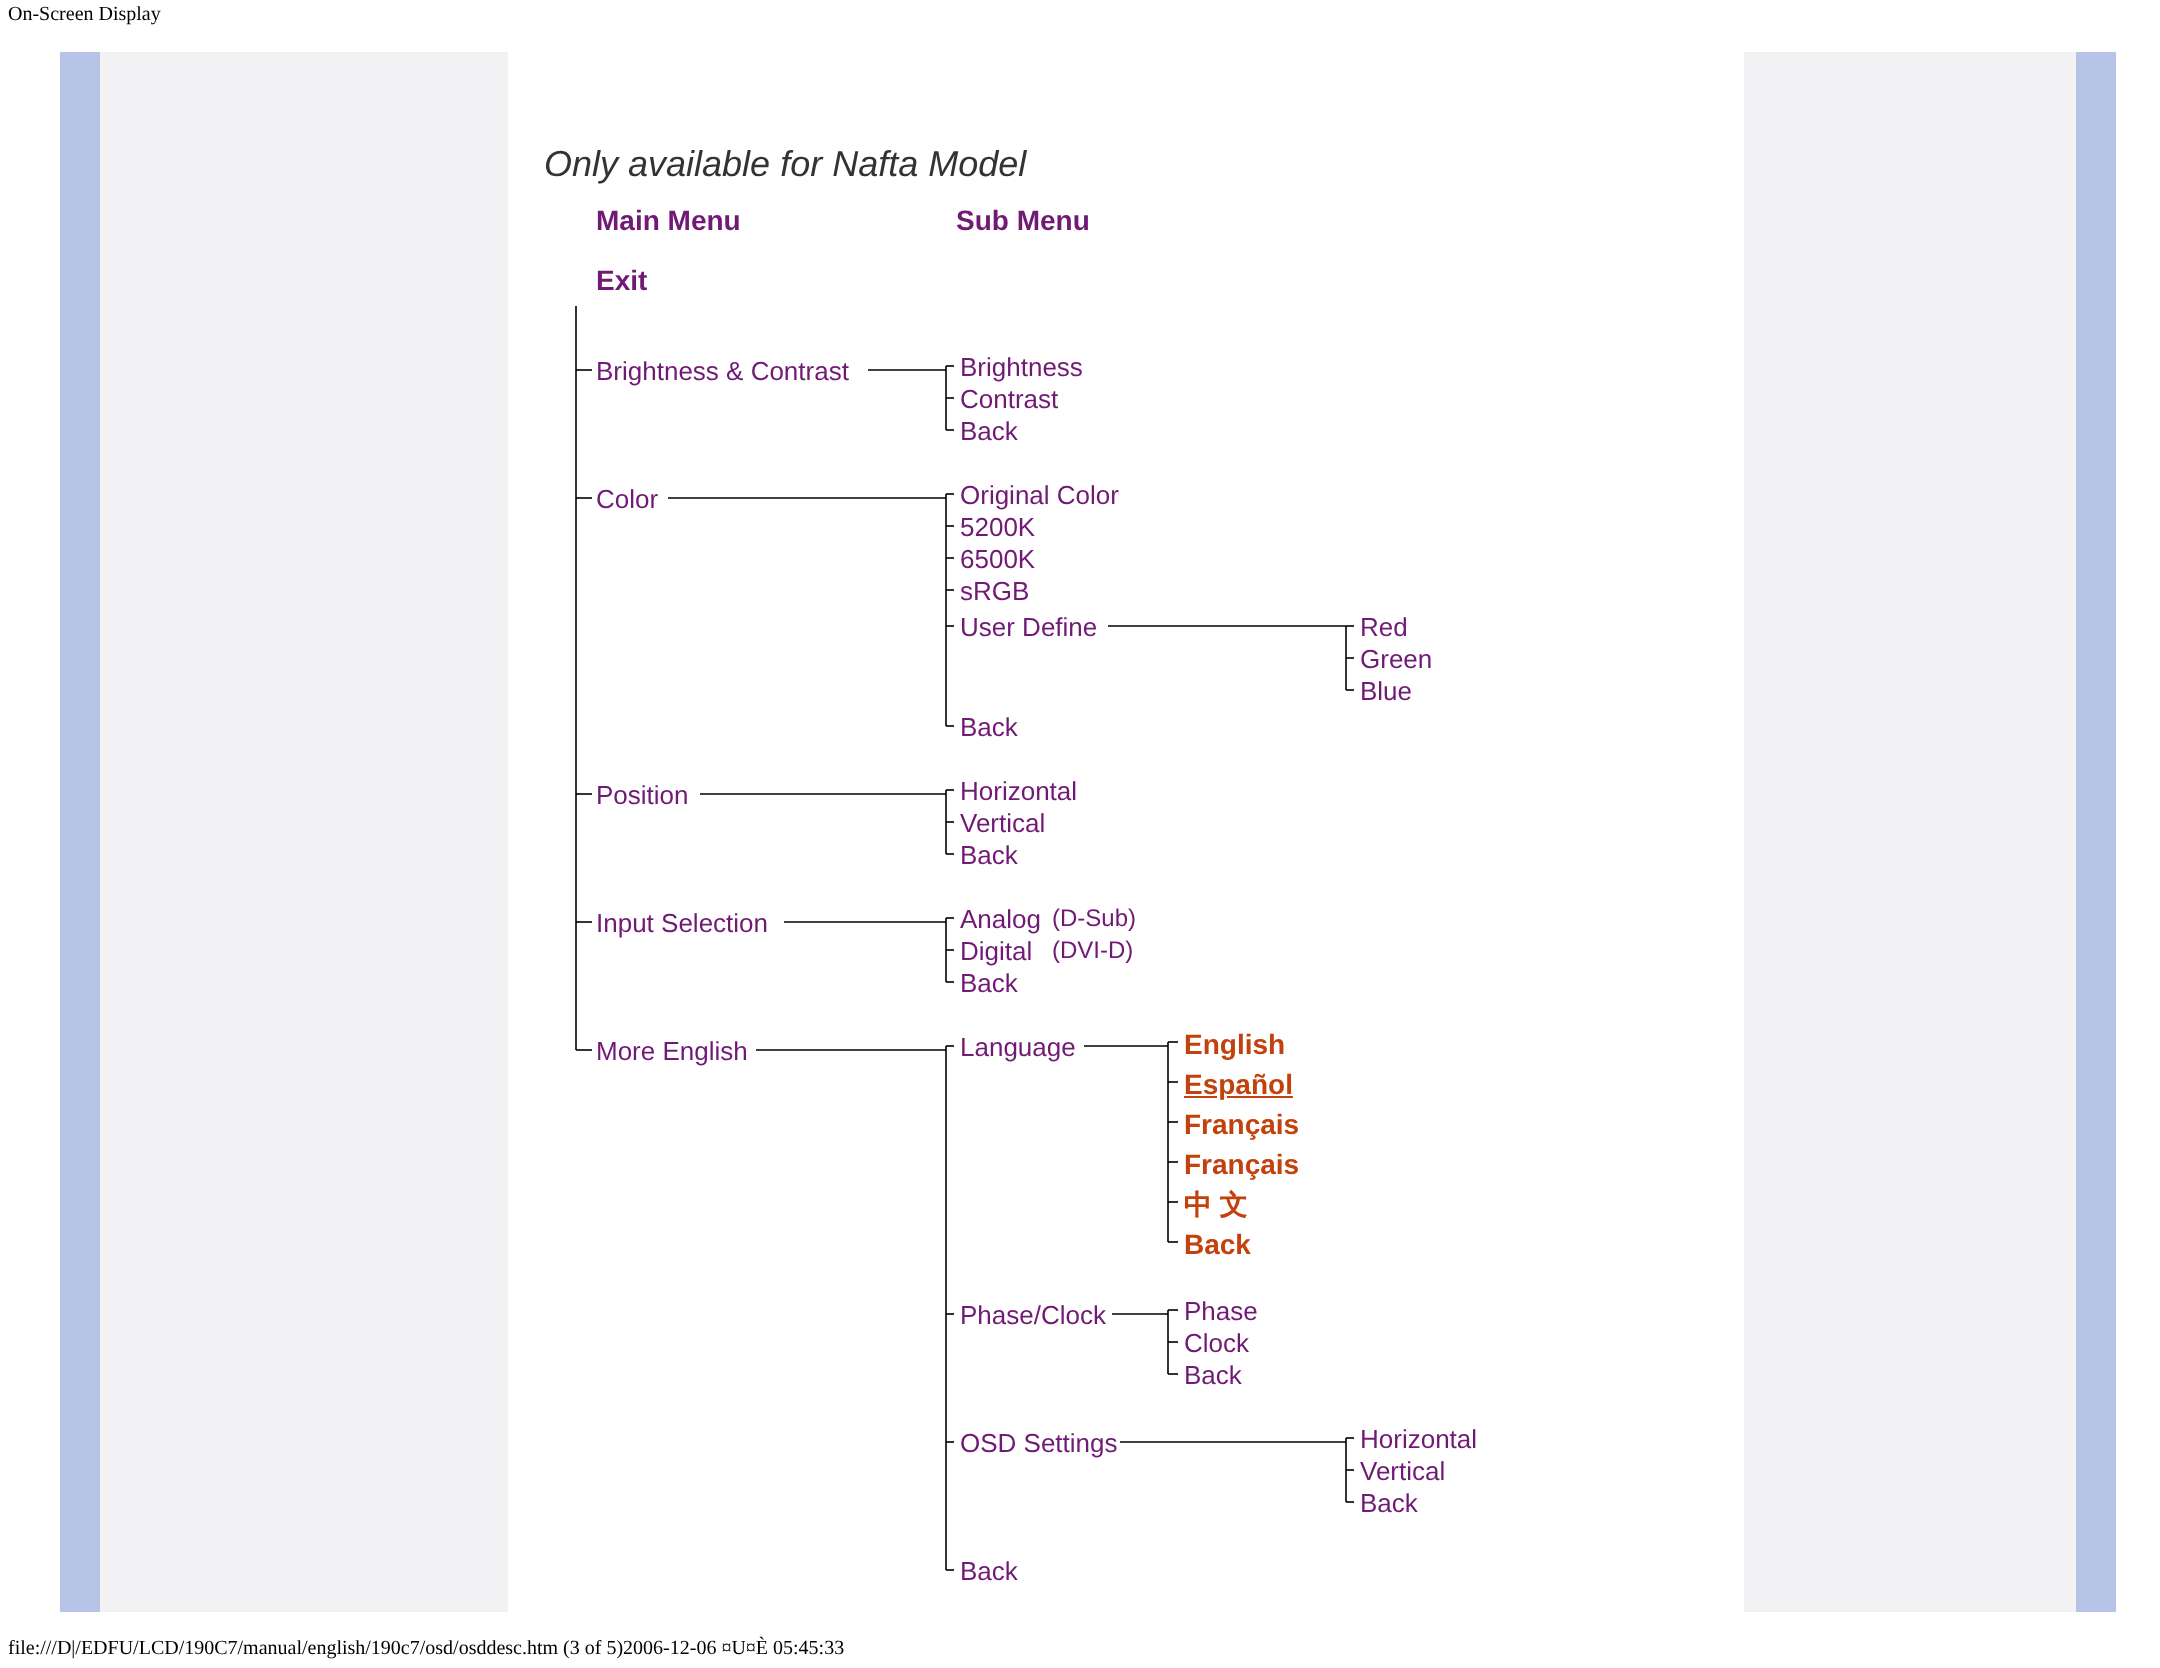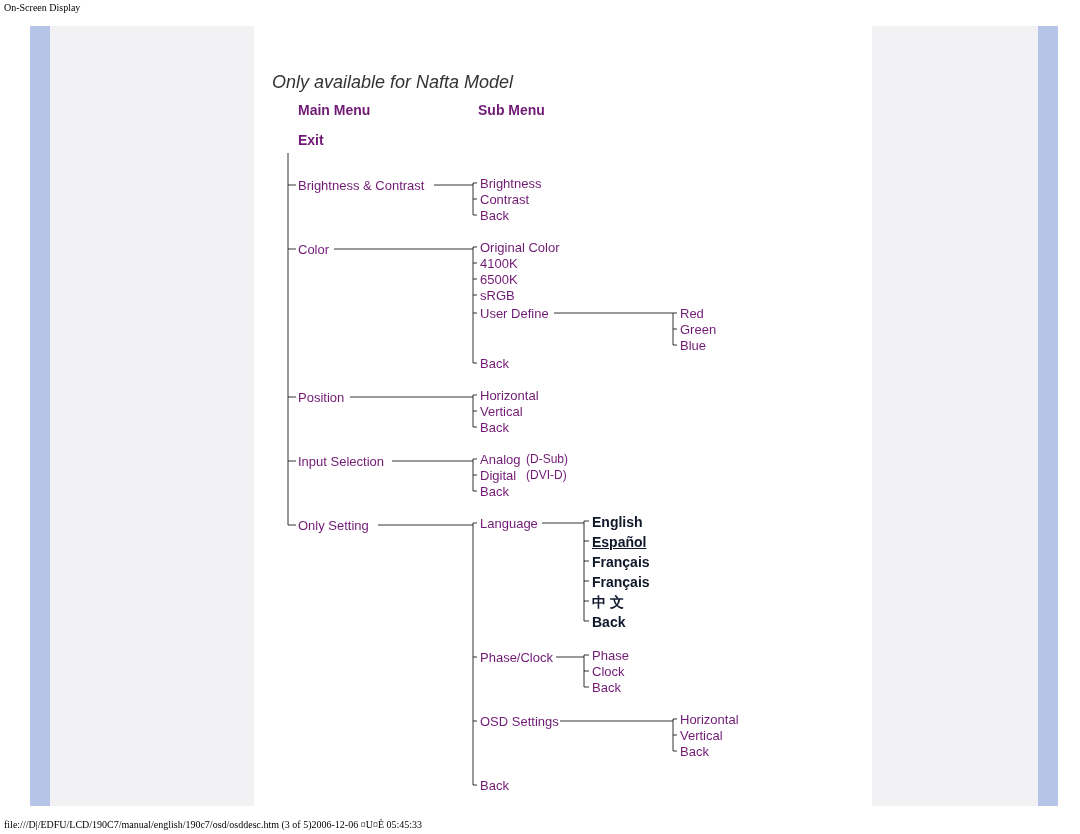--- a/index.html
+++ b/index.html
@@ -33,21 +33,21 @@
     color: #701a75;
     white-space: nowrap;
   }
   .label-bold {
     font-weight: bold;
     font-size: 14px;
   }
   .label-lang {
     font-weight: bold;
     font-size: 14px;
-    color: #0f172a;
+    color: #c2410c;
   }
   .title-italic {
     position:absolute;
     font-family: Arial, sans-serif;
     font-style: italic;
     font-size: 18px;
     color: #333;
     white-space: nowrap;
   }
 </style>
@@ -71,42 +71,42 @@
 
     <div class="label label-bold" style="left:40px; top:94px;">Exit</div>
 
     <div class="label" style="left:40px; top:140px;text-align:center;">Brightness &amp;  Contrast</div>
     <div class="label" style="left:222px; top:138px;">Brightness</div>
     <div class="label" style="left:222px; top:154px;">Contrast</div>
     <div class="label" style="left:222px; top:170px;">Back</div>
 
     <div class="label" style="left:40px; top:204px;">Color</div>
     <div class="label" style="left:222px; top:202px;">Original Color</div>
-    <div class="label" style="left:222px; top:218px;">4100K</div>
+    <div class="label" style="left:222px; top:218px;">5200K</div>
     <div class="label" style="left:222px; top:234px;">6500K</div>
     <div class="label" style="left:222px; top:250px;">sRGB</div>
     <div class="label" style="left:222px; top:268px;">User Define</div>
     <div class="label" style="left:222px; top:318px;">Back</div>
     <div class="label" style="left:422px; top:268px;">Red</div>
     <div class="label" style="left:422px; top:284px;">Green</div>
     <div class="label" style="left:422px; top:300px;">Blue</div>
 
     <div class="label" style="left:40px; top:352px;">Position</div>
     <div class="label" style="left:222px; top:350px;">Horizontal</div>
     <div class="label" style="left:222px; top:366px;">Vertical</div>
     <div class="label" style="left:222px; top:382px;">Back</div>
 
     <div class="label" style="left:40px; top:416px;">Input Selection</div>
     <div class="label" style="left:222px; top:414px;">Analog</div>
     <div class="label" style="left:268px; top:414px; font-size:12px;">(D-Sub)</div>
     <div class="label" style="left:222px; top:430px;">Digital</div>
     <div class="label" style="left:268px; top:430px; font-size:12px;">(DVI-D)</div>
     <div class="label" style="left:222px; top:446px;">Back</div>
 
-    <div class="label" style="left:40px; top:480px;">Only Setting</div>
+    <div class="label" style="left:40px; top:480px;">More English</div>
     <div class="label" style="left:222px; top:478px;">Language</div>
     <div class="label label-lang" style="left:334px; top:476px;">English</div>
     <div class="label label-lang" style="left:334px; top:496px;text-decoration:underline;">Español</div>
     <div class="label label-lang" style="left:334px; top:516px;">Français</div>
     <div class="label label-lang" style="left:334px; top:536px;">Français</div>
     <div class="label label-lang" style="left:334px; top:556px;">中 文</div>
     <div class="label label-lang" style="left:334px; top:576px;">Back</div>
 
     <div class="label" style="left:222px; top:612px;">Phase/Clock</div>
     <div class="label" style="left:334px; top:610px;text-align:center;">Phase</div>

